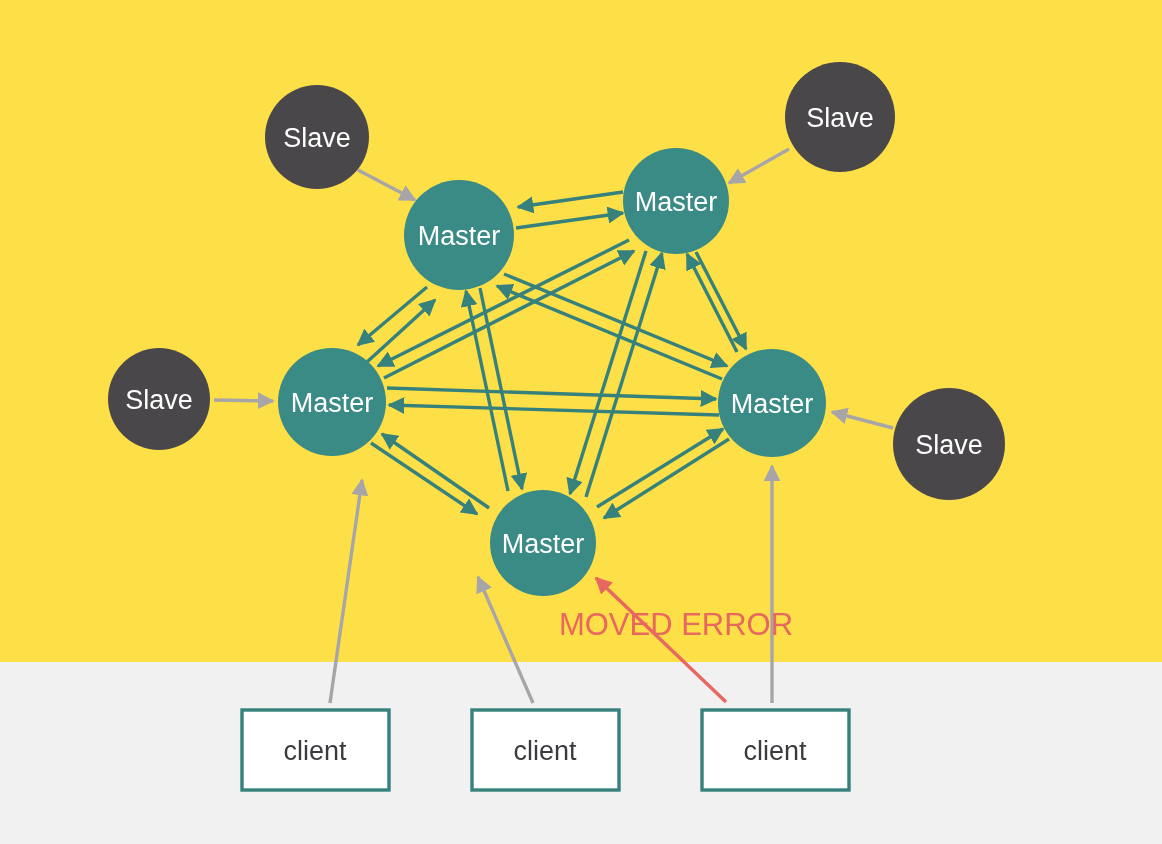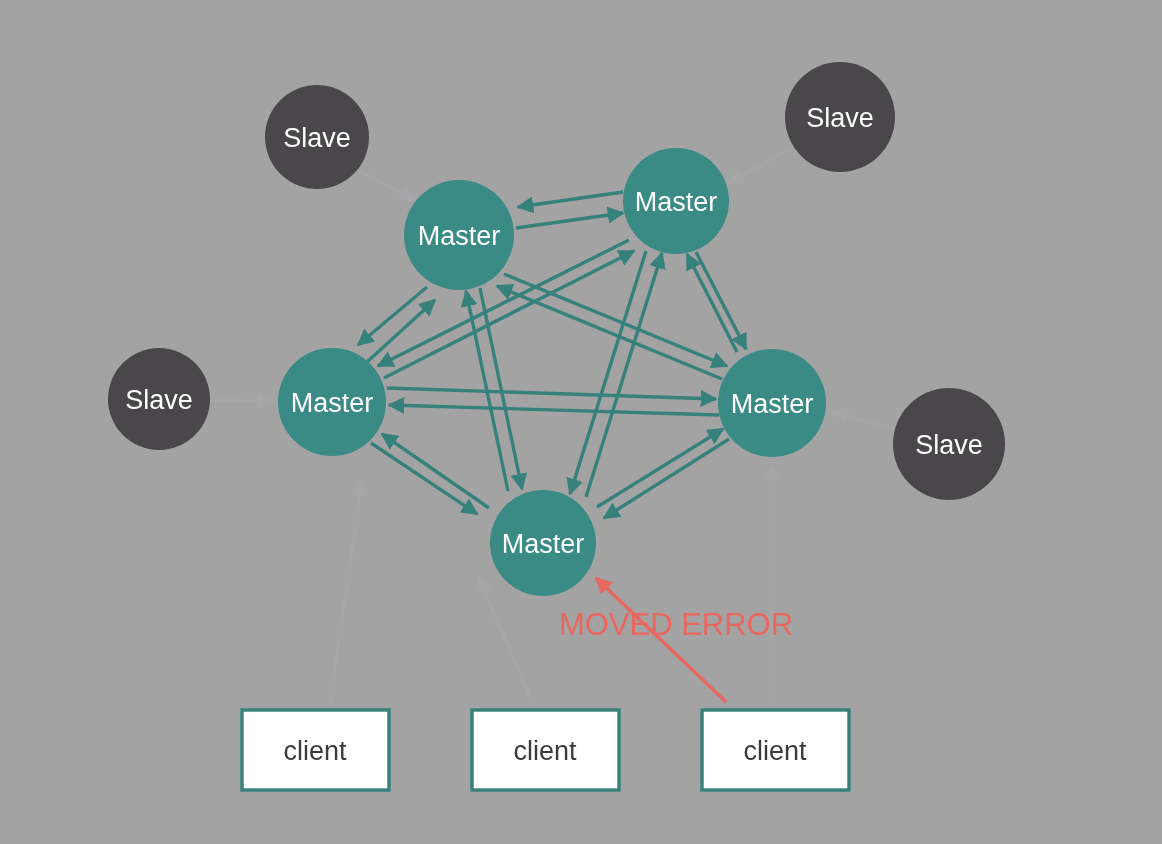--- a/index.html
+++ b/index.html
@@ -9,22 +9,22 @@
   }
   body {
     width: 1162px;
     height: 844px;
     font-family: "Liberation Sans", sans-serif;
     overflow: hidden;
   }
   #canvas-wrap {
     position: relative;
     width: 1162px;
-    height: 844px;
-    background: #a3a3a3;
+    height: 662px;
+    background: #fde047;
     text-align: center;
   }
   svg#diagram {
     position: absolute;
     top: 0; left: 0;
     width: 1162px;
     height: 844px;
     display: block;
   }
   .node-label {

